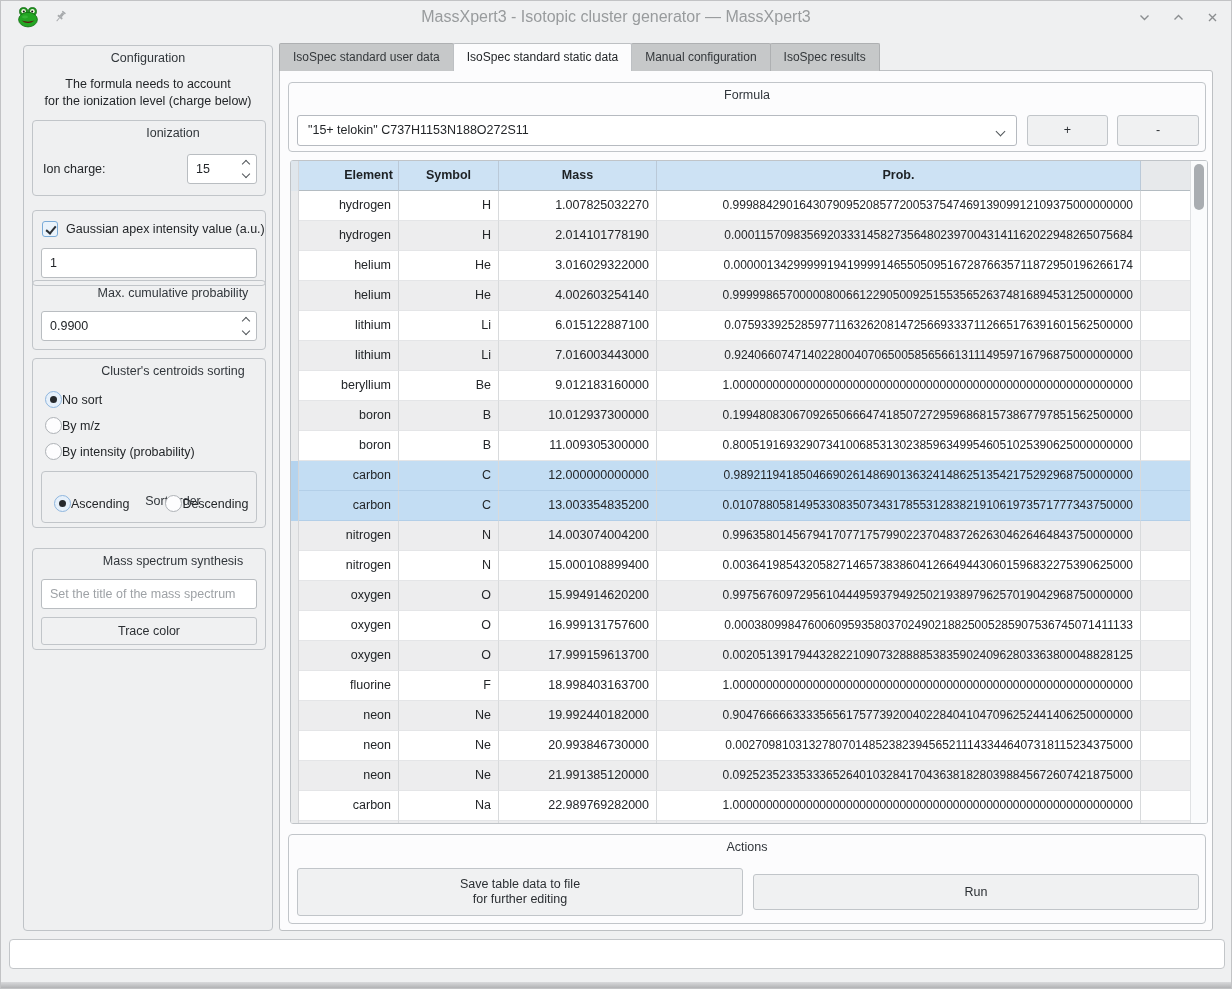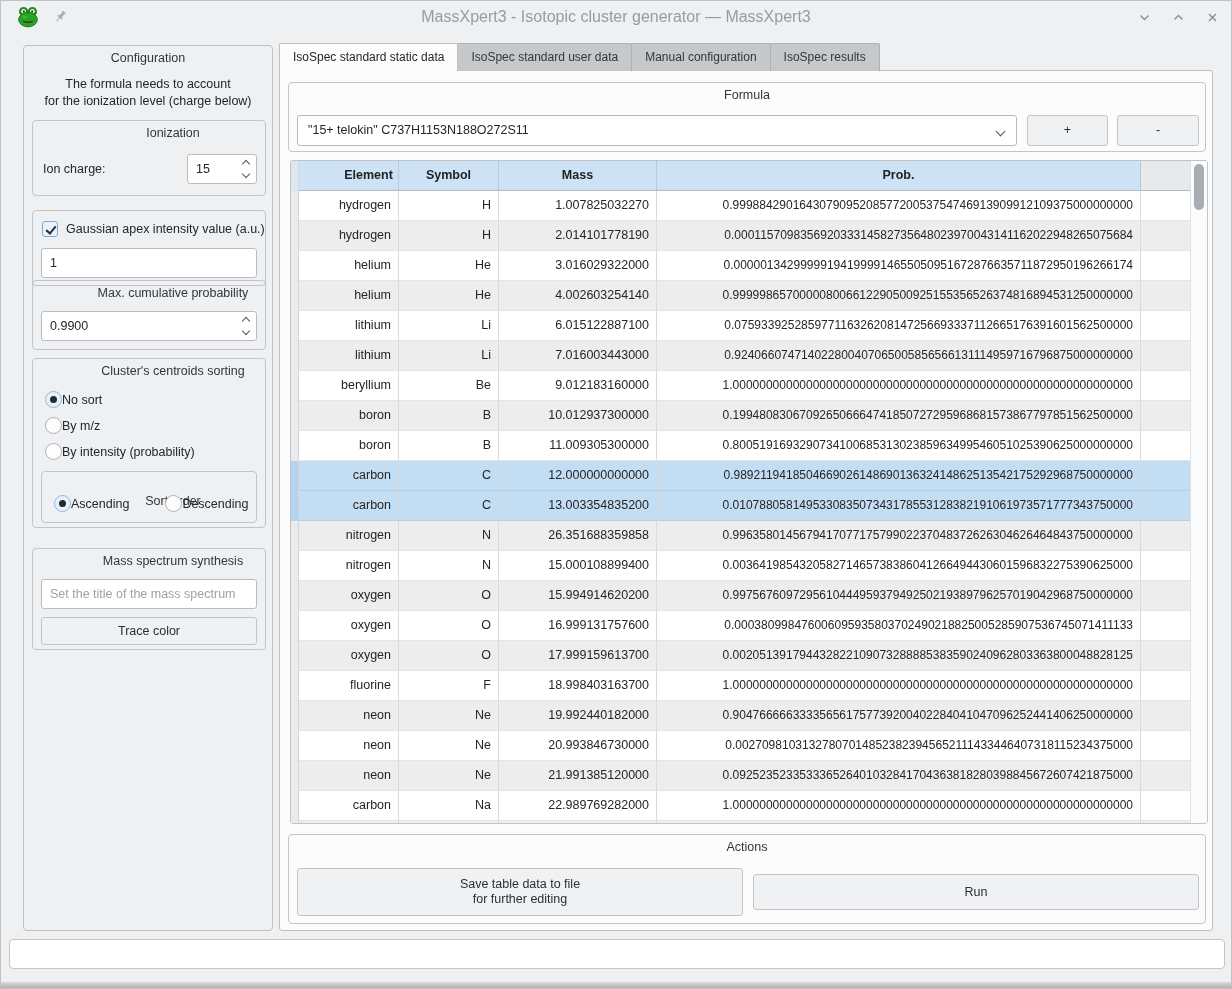--- a/index.html
+++ b/index.html
@@ -213,22 +213,22 @@
       <div class="field" style="left:8px;right:8px;top:30px;height:30px;">
         <span class="placeholder">Set the title of the mass spectrum</span>
       </div>
       <div class="btn" style="left:8px;right:8px;top:68px;height:28px;">
         <span>Trace color</span>
       </div>
     </div>
   </div>
 
   <div class="tabbar">
+      <div class="tab">IsoSpec standard user data</div>
       <div class="tab active">IsoSpec standard static data</div>
-      <div class="tab">IsoSpec standard user data</div>
       <div class="tab">Manual configuration</div>
       <div class="tab">IsoSpec results</div>
     </div>
 
   <div class="tabpanel">
 
     <div class="formula-box">
       <div class="gbox-title">Formula</div>
       <div class="combo">
         <span>"15+ telokin" C737H1153N188O272S11</span>
@@ -337,21 +337,21 @@
             <div class="tcell c-el">carbon</div>
             <div class="tcell c-sy">C</div>
             <div class="tcell c-ma">13.003354835200</div>
             <div class="tcell c-pr">0.010788058149533083507343178553128382191061973571777343750000</div>
             <div class="tcell c-fill"></div>
           </div>
           <div class="trow alt">
             <span class="vh"></span>
             <div class="tcell c-el">nitrogen</div>
             <div class="tcell c-sy">N</div>
-            <div class="tcell c-ma">26.351688359858</div>
+            <div class="tcell c-ma">14.003074004200</div>
             <div class="tcell c-pr">0.996358014567941707717579902237048372626304626464843750000000</div>
             <div class="tcell c-fill"></div>
           </div>
           <div class="trow">
             <span class="vh"></span>
             <div class="tcell c-el">nitrogen</div>
             <div class="tcell c-sy">N</div>
             <div class="tcell c-ma">15.000108899400</div>
             <div class="tcell c-pr">0.003641985432058271465738386041266494430601596832275390625000</div>
             <div class="tcell c-fill"></div>

